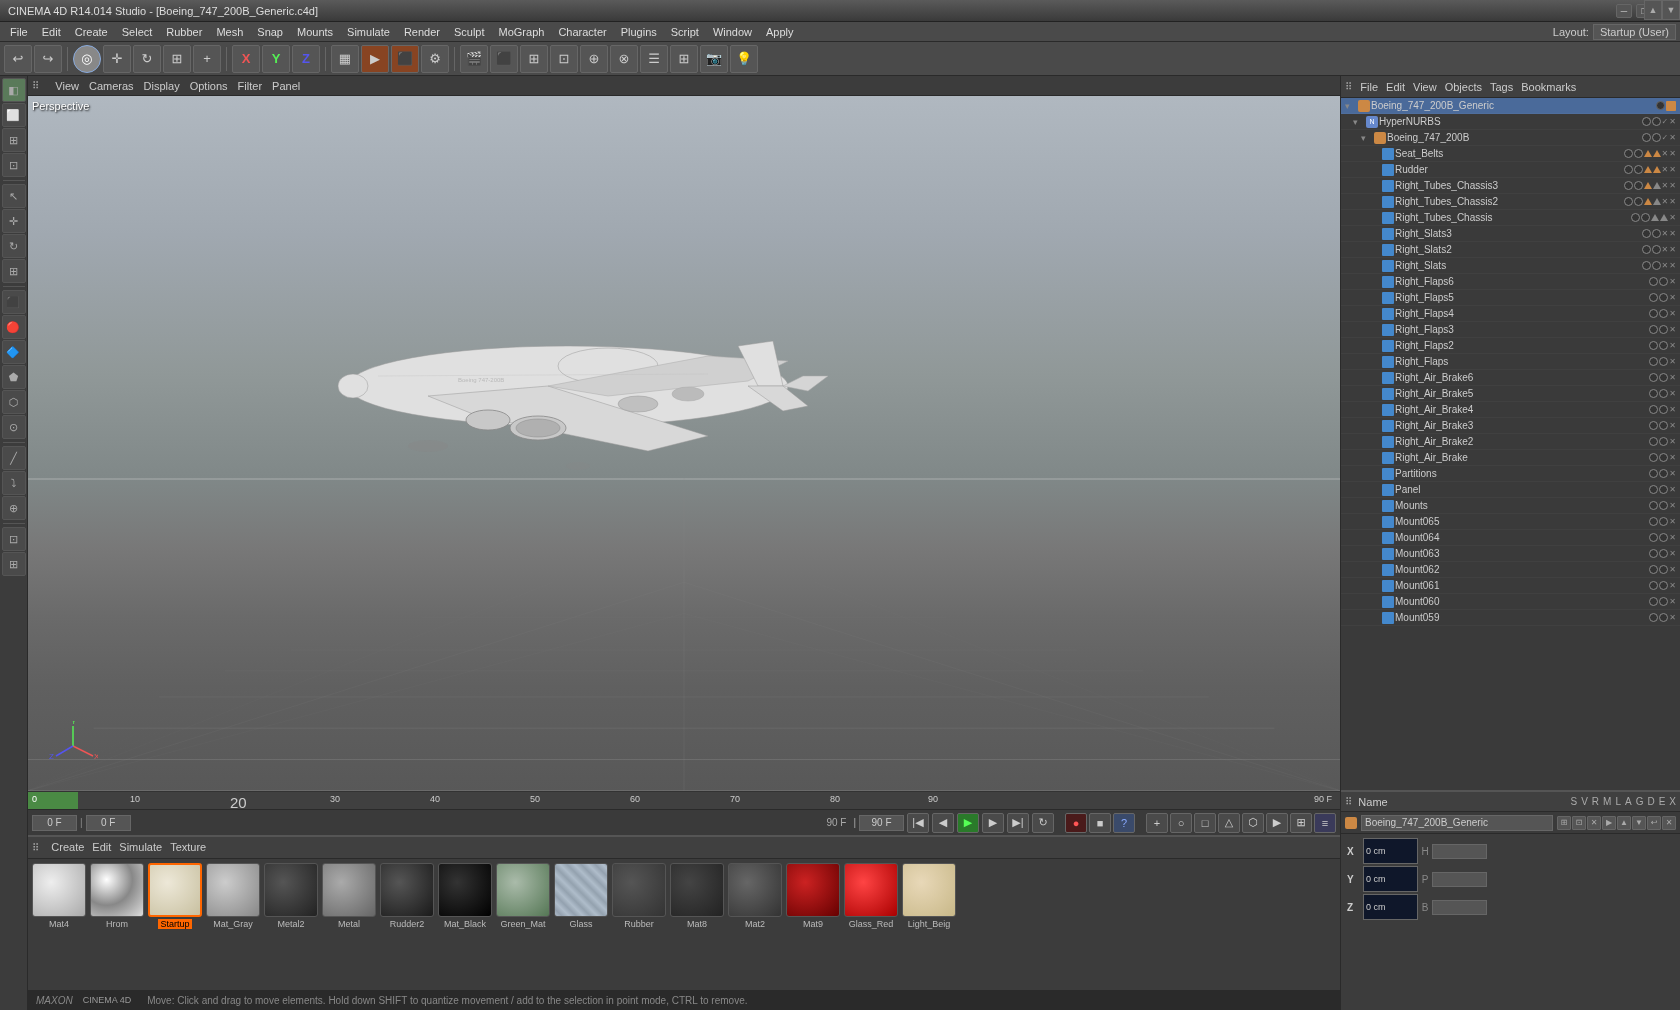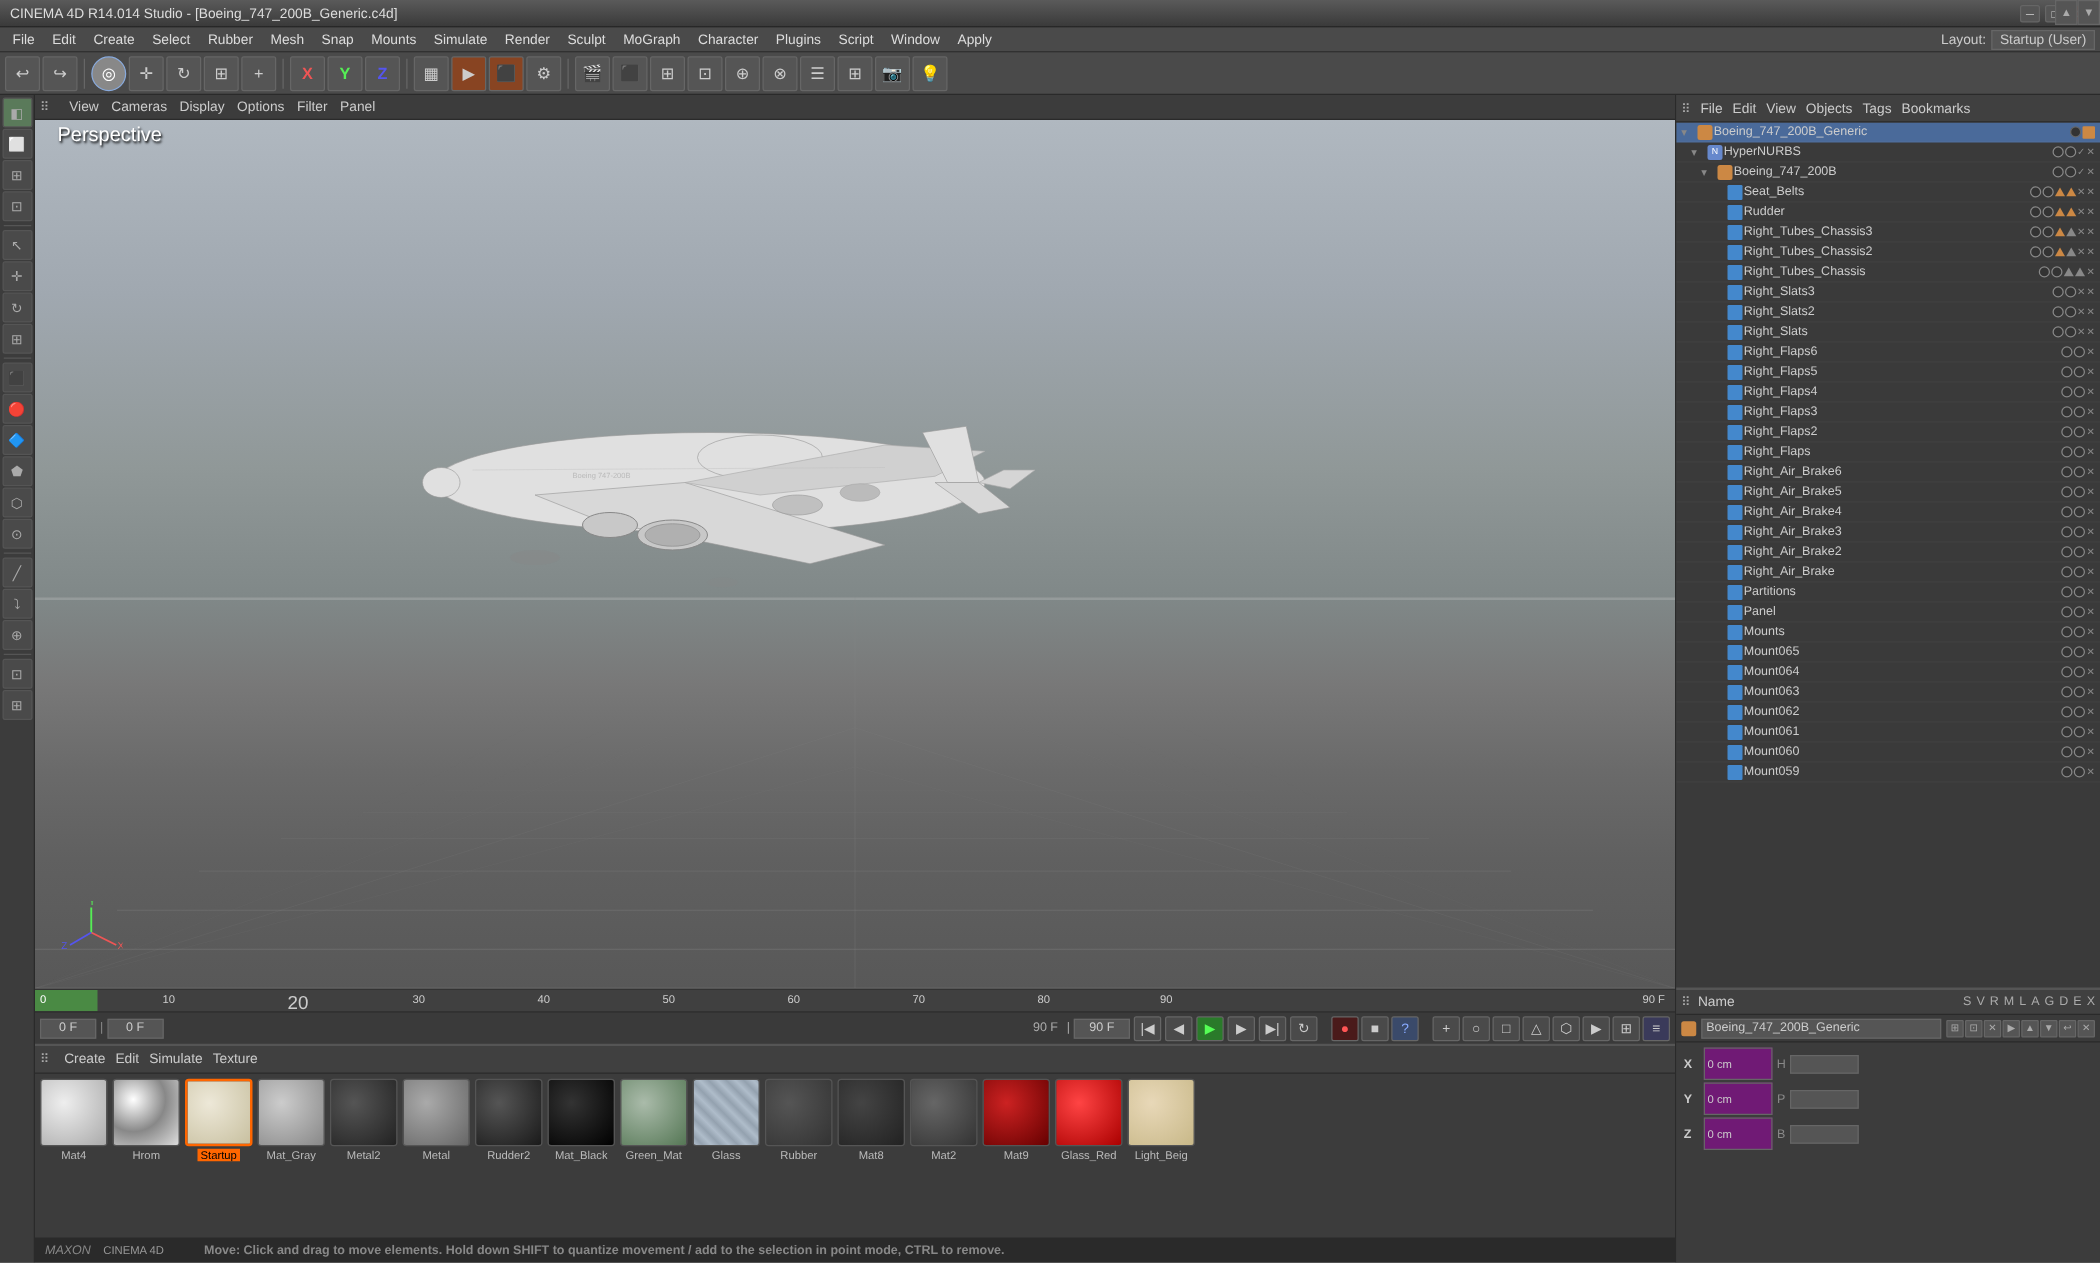--- a/index.html
+++ b/index.html
@@ -69,21 +69,21 @@
     #right-bottom { height: 180px; background: #3c3c3c; border-top: 2px solid #555; }
     #rb-header { height: 20px; background: #404040; display: flex; align-items: center; padding: 0 4px; gap: 8px; border-bottom: 1px solid #2a2a2a; }
     #rb-name-row { height: 22px; display: flex; align-items: center; padding: 0 4px; gap: 4px; background: #3a3a3a; border-bottom: 1px solid #2a2a2a; }
     .rb-name-field { flex: 1; height: 16px; background: #555; border: 1px solid #666; color: #ccc; font-size: 10px; padding: 0 3px; }
     .rb-icon { width: 14px; height: 14px; background: #555; border: 1px solid #666; border-radius: 1px; display: flex; align-items: center; justify-content: center; font-size: 8px; color: #aaa; cursor: pointer; }
 
     
     #coords-section { padding: 4px; }
     .cs-row { display: flex; align-items: center; gap: 2px; margin-bottom: 2px; }
     .cs-lbl { width: 14px; font-size: 10px; color: #ccc; font-weight: bold; }
-    .cs-field { width: 55px; height: 15px; background: #701a75; border: 1px solid #666; color: #ccc; font-size: 9px; padding: 12px 2px; }
+    .cs-field { width: 55px; height: 15px; background: #0f172a; border: 1px solid #666; color: #ccc; font-size: 9px; padding: 12px 2px; }
     .cs-mid-lbl { width: 10px; font-size: 10px; color: #888; text-align: center; }
     .cs-field2 { width: 55px; height: 15px; background: #555; border: 1px solid #666; color: #ccc; font-size: 9px; padding: 0 2px; }
     .cs-end-lbl { width: 12px; font-size: 9px; color: #888; }
 
     
     #wsa-row { display: flex; align-items: center; gap: 4px; padding: 4px; }
     .wsa-select { height: 18px; background: #4a4a4a; border: 1px solid #666; color: #ccc; font-size: 10px; padding: 0 2px; }
     .wsa-btn { height: 18px; background: #5a5a5a; border: 1px solid #777; color: #ccc; font-size: 10px; padding: 0 6px; cursor: pointer; border-radius: 2px; }
 
     
@@ -267,21 +267,21 @@
           <ellipse cx="125" cy="210" rx="15" ry="12" fill="#e0e0e0" stroke="#999" stroke-width="0.5"></ellipse>
 
           <ellipse cx="200" cy="270" rx="20" ry="6" fill="#888" opacity="0.4"></ellipse>
           <ellipse cx="350" cy="290" rx="12" ry="4" fill="#888" opacity="0.3"></ellipse>
 
           <line x1="150" y1="200" x2="480" y2="198" stroke="#bbb" stroke-width="0.5" opacity="0.6"></line>
 
           <text x="230" y="206" font-size="6" fill="#aaa" opacity="0.7">Boeing 747-200B</text>
         </svg>
 
-        <div style="position:absolute;top:4px;left:18px;color:#fff;font-size:16px;text-shadow:1px 1px 2px #000;">Perspective</div>
+        <div style="position:absolute;top:4px;left:4px;color:#fff;font-size:11px;text-shadow:1px 1px 2px #000;">Perspective</div>
 
         <svg style="position:absolute;bottom:20px;left:20px;width:50px;height:50px;" viewBox="0 0 50 50">
           <line x1="25" y1="25" x2="45" y2="35" stroke="#e55" stroke-width="1.5"></line>
           <line x1="25" y1="25" x2="25" y2="5" stroke="#5e5" stroke-width="1.5"></line>
           <line x1="25" y1="25" x2="8" y2="35" stroke="#55e" stroke-width="1.5"></line>
           <text x="46" y="38" font-size="8" fill="#e55">X</text>
           <text x="23" y="3" font-size="8" fill="#5e5">Y</text>
           <text x="1" y="38" font-size="8" fill="#55e">Z</text>
         </svg>
       </div>
@@ -425,21 +425,21 @@
         <div class="material-item">
           <div class="material-swatch" style="background:radial-gradient(circle at 35% 35%, #e8d8b8, #c8b888);width:54px;height:54px;"></div>
           <div class="material-label">Light_Beig</div>
         </div>
       </div>
     </div>
 
     <div style="height:20px;background:#2a2a2a;display:flex;align-items:center;padding:0 8px;">
       <span style="font-size:10px;color:#888;font-style:italic;margin-right:10px;">MAXON</span>
       <span style="font-size:9px;color:#999;">CINEMA 4D</span>
-      <span style="font-size:10px;color:#888;margin-left:32px;font-weight:bold;">Move: Click and drag to move elements. Hold down SHIFT to quantize movement / add to the selection in point mode, CTRL to remove.</span>
+      <span style="font-size:10px;color:#888;margin-left:16px;">Move: Click and drag to move elements. Hold down SHIFT to quantize movement / add to the selection in point mode, CTRL to remove.</span>
     </div>
 
   </div>
 
   <div id="right-panel">
 
     <div style="flex:1;display:flex;flex-direction:column;height:calc(100% - 220px);">
       <div id="obj-menubar">
         <div style="font-size:10px;color:#aaa;">⠿</div>
         <span style="cursor:pointer;color:#ccc;font-size:11px;">File</span>

